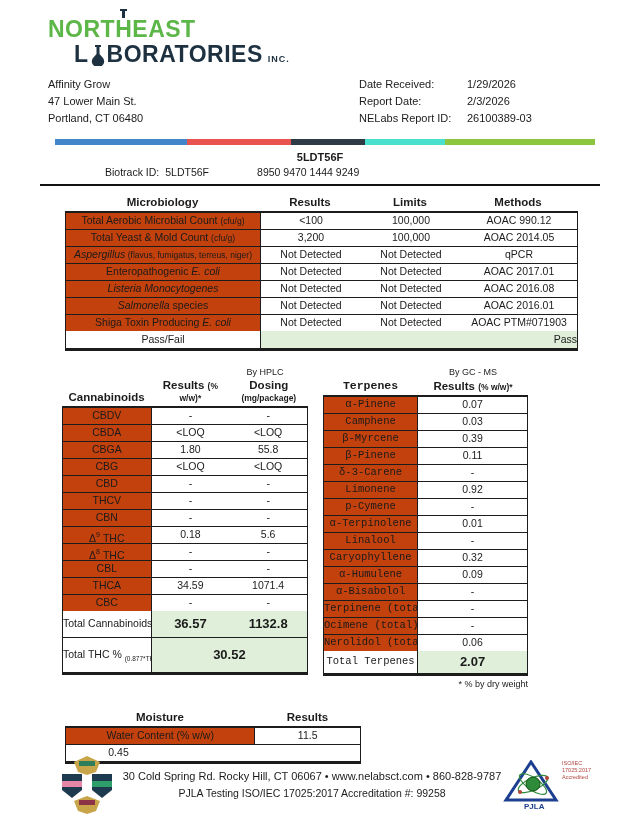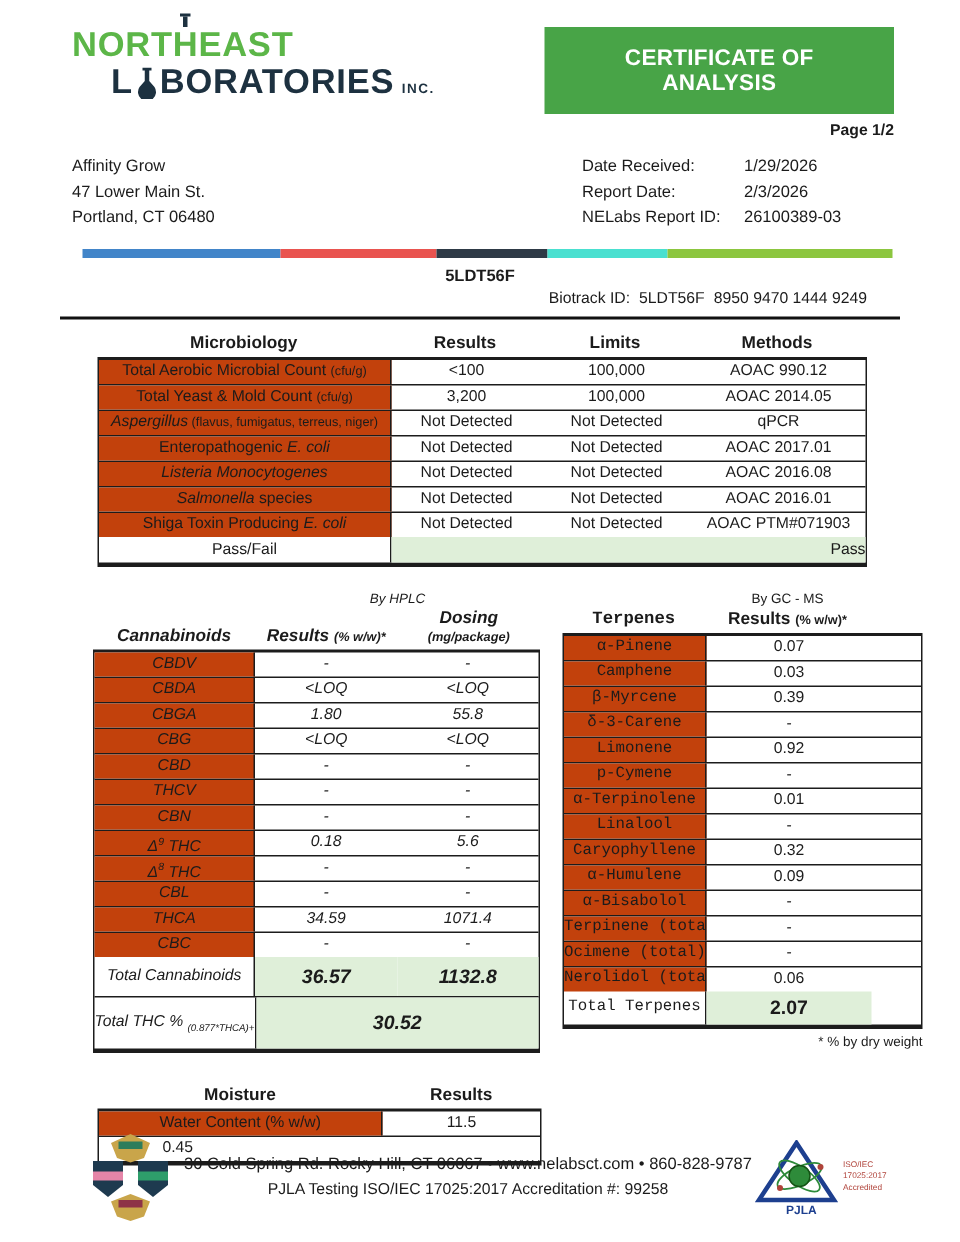--- a/index.html
+++ b/index.html
@@ -17,30 +17,30 @@
   .flask-a { margin:0 1px; }
   .logo-inc { font-size:9px; font-weight:800; letter-spacing:1px; color:#1d3140; margin:0 0 2px 5px; }
   .cert-block { text-align:right; }
   .cert-box { display:inline-block; background:#48a447; color:#fff; font-size:15px; font-weight:700;
               padding:12px 16px; width:233px; text-align:center; letter-spacing:.2px; }
   .page-label { font-size:10.5px; font-weight:700; margin-top:5px; }
 
   .hdr-row2 { display:flex; justify-content:space-between; padding:10px 44px 0 48px; }
   .client div { font-size:11px; line-height:1.55; }
   .meta { width:237px; }
-  .meta-row { display:flex; font-size:11px; line-height:1.55;margin-left:29px; }
+  .meta-row { display:flex; font-size:11px; line-height:1.55; }
   .meta-label { width:108px; }
   .meta-value { flex:1; }
 
   
   .color-bar { display:flex; height:6px; margin:12px 45px 0 55px; }
   .color-bar div { height:100%; }
   .sample-id { text-align:center; font-size:11px; font-weight:700; margin-top:6px; }
-  .biotrack-row { display:flex; justify-content:flex-end; margin:3px 62px 0 105px;
-                  font-size:10.5px; padding-bottom:6px; }
+  .biotrack-row { display:flex; justify-content:flex-start; margin:3px 62px 0 105px;
+                  font-size:10.5px; padding-bottom:6px;gap:42px; }
   .biotrack-left span { margin-right:6px; }
   .rule-thick { border-bottom:2.5px solid #111; margin:0 40px; }
 
   
   .thead { display:flex; font-weight:700; font-size:11.5px; align-items:flex-end; }
   .thead > div { text-align:center; padding-bottom:3px; }
   .tbox { border:1px solid #1c1c1c; border-top:2px solid #1c1c1c; border-bottom:3px solid #1c1c1c; }
   .trow { display:flex; border-bottom:1px solid #1c1c1c; }
   .trow:last-child { border-bottom:none; }
   .cell { font-size:10.5px; height:16px; line-height:15px; text-align:center; overflow:hidden; white-space:nowrap; }
@@ -51,22 +51,22 @@
   .sm { font-size:8.5px; }
   sup { font-size:7px; }
 
   
   .micro-wrap { margin:10px 0 0 65px; width:513px; }
   .mc1 { width:195px; } .mc2 { width:100px; } .mc3 { width:100px; } .mc4 { width:116px; }
   .pass-merge { width:316px;text-align:right; }
 
   
   .mid { display:flex; margin:16px 0 0 62px; align-items:flex-start; }
-  .left-tbl { width:298px;font-style:italic; }
-  .right-tbl { width:240px; margin-left:15px; }
+  .left-tbl { width:246px; }
+  .right-tbl { width:205px; margin-left:15px; }
   .method-cap { font-size:9px; text-align:center; margin-bottom:2px; }
   .cap-hplc { margin-left:108px; width:190px; }
   .cap-gcms { margin-left:95px; width:110px; }
   .cc1 { width:108px; } .cc2 { width:95px; } .cc3 { width:95px; }
   .tc1 { width:95px;font-family:Liberation Mono, monospace; } .tc2 { width:110px; }
   .total-row .cell { height:26px; line-height:25px; }
   .total-row .val, .tt-row .val, .thc-row .val { font-weight:700; font-size:13px; }
   .thc-row .cell { height:34px; line-height:33px; }
   .tt-row .cell { height:22px; line-height:21px; }
   .thc-merge { width:189px; }
@@ -75,45 +75,41 @@
 
   
   .moist-wrap { margin:22px 0 0 65px; width:296px; }
   .oc1 { width:190px; } .oc2 { width:105px; }
 
   
   .footer { position:absolute; left:0; right:0; bottom:12px; display:flex; align-items:center; padding:0 34px 0 52px; }
   .foot-center { flex:1; text-align:center; }
   .foot-l1 { font-size:11px; font-weight:400; line-height:1.6; }
   .foot-l2, .foot-l3 { font-size:10.5px; line-height:1.5; }
-  .pjla { display:flex; align-items:center; }
+  .pjla { display:flex; }
   .pjla-acc { font-size:5.5px; color:#b0433a; line-height:1.3; margin-left:2px; width:44px; }
 </style>
 </head>
 <body>
 
 <div class="page">
 
   <div class="hdr-row1">
     <div class="logo">
       <div class="logo-l1"><span>NORT</span><span class="hwrap"><i class="flask-top"></i><span>H</span></span><span>EAST</span></div>
       <div class="logo-l2">
         <span>L</span>
           <svg class="flask-a" width="16" height="21" viewBox="0 0 16 21">
             <path d="M6.5 1 h3 v8 l3.5 4 a6 6 0 1 1 -10 0 l3.5 -4 z" fill="#1d3140"></path>
             <rect x="5" y="0" width="6" height="2" fill="#1d3140"></rect>
           </svg>
           <span>BORATORIES</span>
         <span class="logo-inc">INC.</span>
       </div>
     </div>
-    <div class="cert-block">
-      <div class="cert-box">CERTIFICATE OF ANALYSIS</div>
-      <div class="page-label">Page 1/2</div>
-    </div>
   </div>
 
   <div class="hdr-row2">
     <div class="client">
       <div>Affinity Grow</div>
       <div>47 Lower Main St.</div>
       <div>Portland, CT 06480</div>
     </div>
     <div class="meta">
       <div class="meta-row">
@@ -299,20 +295,24 @@
               <div class="cell tc1 blue vdiv">α-Pinene</div>
               <div class="cell tc2">0.07</div>
             </div>
             <div class="trow">
               <div class="cell tc1 blue vdiv">Camphene</div>
               <div class="cell tc2">0.03</div>
             </div>
             <div class="trow">
               <div class="cell tc1 blue vdiv">β-Myrcene</div>
               <div class="cell tc2">0.39</div>
+            </div>
+            <div class="trow">
+              <div class="cell tc1 blue vdiv">β-Pinene</div>
+              <div class="cell tc2">0.11</div>
             </div>
             <div class="trow">
               <div class="cell tc1 blue vdiv">δ-3-Carene</div>
               <div class="cell tc2">-</div>
             </div>
             <div class="trow">
               <div class="cell tc1 blue vdiv">Limonene</div>
               <div class="cell tc2">0.92</div>
             </div>
             <div class="trow">

